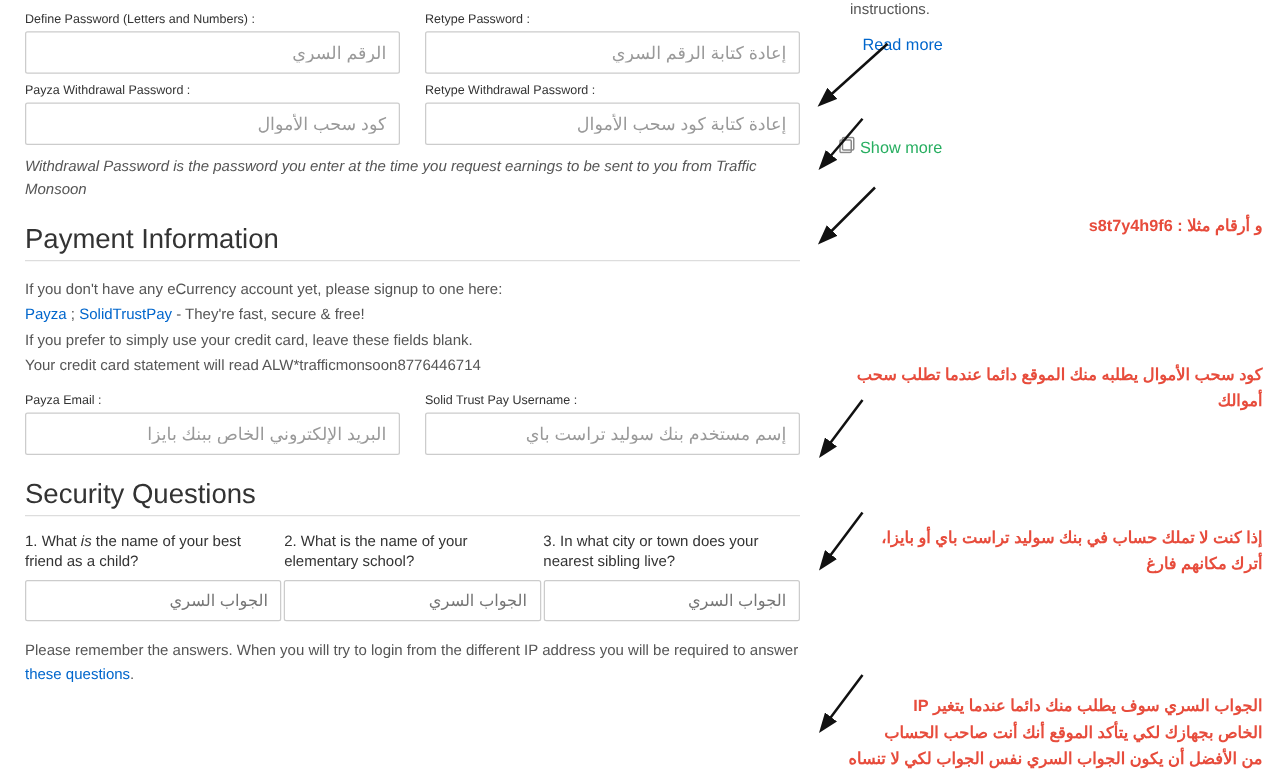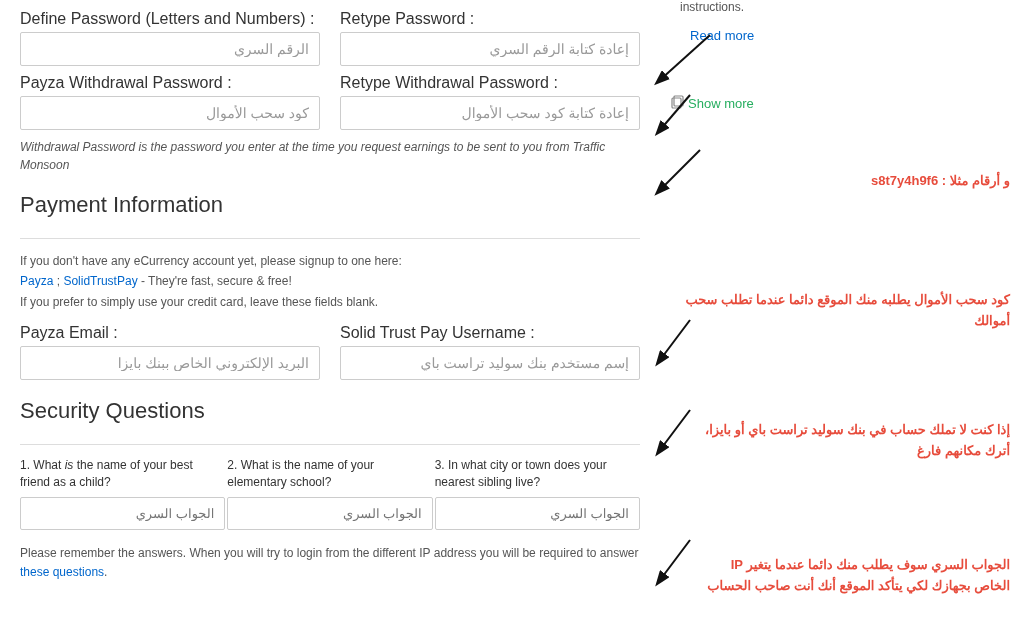--- a/index.html
+++ b/index.html
@@ -35,21 +35,21 @@
     .form-row {
       display: flex;
       gap: 20px;
       margin-bottom: 8px;
     }
     .form-group {
       flex: 1;
     }
     .form-group label {
       display: block;
-      font-size: 16px;
+      font-size: 10px;
       color: #333;
       margin-bottom: 4px;
     }
     .form-group input {
       width: 100%;
       border: 1px solid #ccc;
       padding: 8px 10px;
       font-size: 14px;
       direction: rtl;
       color: #999;
@@ -65,21 +65,21 @@
       margin-top: 6px;
       line-height: 1.5;
       font-style: italic;
     }
     
     .section-title {
       font-size: 22px;
       font-weight: normal;
       color: #333;
       border-bottom: 1px solid #ddd;
-      padding-bottom: 20px;
+      padding-bottom: 4px;
       margin: 18px 0 12px 0;
     }
     .payment-desc {
       font-size: 12px;
       color: #555;
       line-height: 1.7;
       margin-bottom: 12px;
     }
     .payment-desc a {
       color: #0066cc;
@@ -129,21 +129,21 @@
       left: 40px;
     }
     .show-more-link {
       color: #27ae60;
       font-size: 13px;
       text-decoration: none;
       display: flex;
       align-items: center;
       gap: 4px;
       position: absolute;
-      top: 95px;
+      top: 109px;
       left: 20px;
     }
     .show-more-link svg {
       width: 14px;
       height: 14px;
     }
     
     .arrow-annotation {
       position: absolute;
       color: #e74c3c;
@@ -193,20 +193,21 @@
 
       <p class="note-text">Withdrawal Password is the password you enter at the time you request earnings to be sent to you from Traffic Monsoon</p>
     </div>
 
     <div class="form-section">
       <h2 class="section-title">Payment Information</h2>
       <div class="payment-desc">
         <span>If you don't have any eCurrency account yet, please signup to one here:</span><br>
         <a href="#">Payza</a><span> ; </span><a href="#">SolidTrustPay</a><span> - They're fast, secure &amp; free!</span><br>
         <span>If you prefer to simply use your credit card, leave these fields blank.</span><br>
+        <span>Your credit card statement will read ALW*trafficmonsoon8776446714</span>
       </div>
 
       <div class="form-row">
         <div class="form-group">
           <label>Payza Email :</label>
           <input type="text" placeholder="البريد الإلكتروني الخاص ببنك بايزا" style="">
         </div>
         <div class="form-group">
           <label>Solid Trust Pay Username :</label>
           <input type="text" placeholder="إسم مستخدم بنك سوليد تراست باي" style="">
@@ -307,20 +308,21 @@
         <marker id="arrowhead5" markerWidth="8" markerHeight="6" refX="4" refY="3" orient="auto">
           <polygon points="0 0, 8 3, 0 6" fill="#111"></polygon>
         </marker>
       </defs>
       <path d="M40,10 L10,50" stroke="#111" stroke-width="2" fill="none" marker-end="url(#arrowhead5)"></path>
     </svg>
 
     <div class="arrow-annotation" style="top:555px; right:10px; width:340px;">
       <span>الجواب السري سوف يطلب منك دائما عندما يتغير IP</span><br>
       <span>الخاص بجهازك لكي يتأكد الموقع أنك أنت صاحب الحساب</span><br>
+      <span>من الأفضل أن يكون الجواب السري نفس الجواب لكي لا تنساه</span>
     </div>
 
     <svg class="arrow-svg" style="top:530px; left:0; width:180px; height:60px;" viewBox="0 0 180 60">
       <defs>
         <marker id="arrowhead6" markerWidth="8" markerHeight="6" refX="4" refY="3" orient="auto">
           <polygon points="0 0, 8 3, 0 6" fill="#111"></polygon>
         </marker>
       </defs>
       <path d="M40,10 L10,50" stroke="#111" stroke-width="2" fill="none" marker-end="url(#arrowhead6)"></path>
     </svg>

